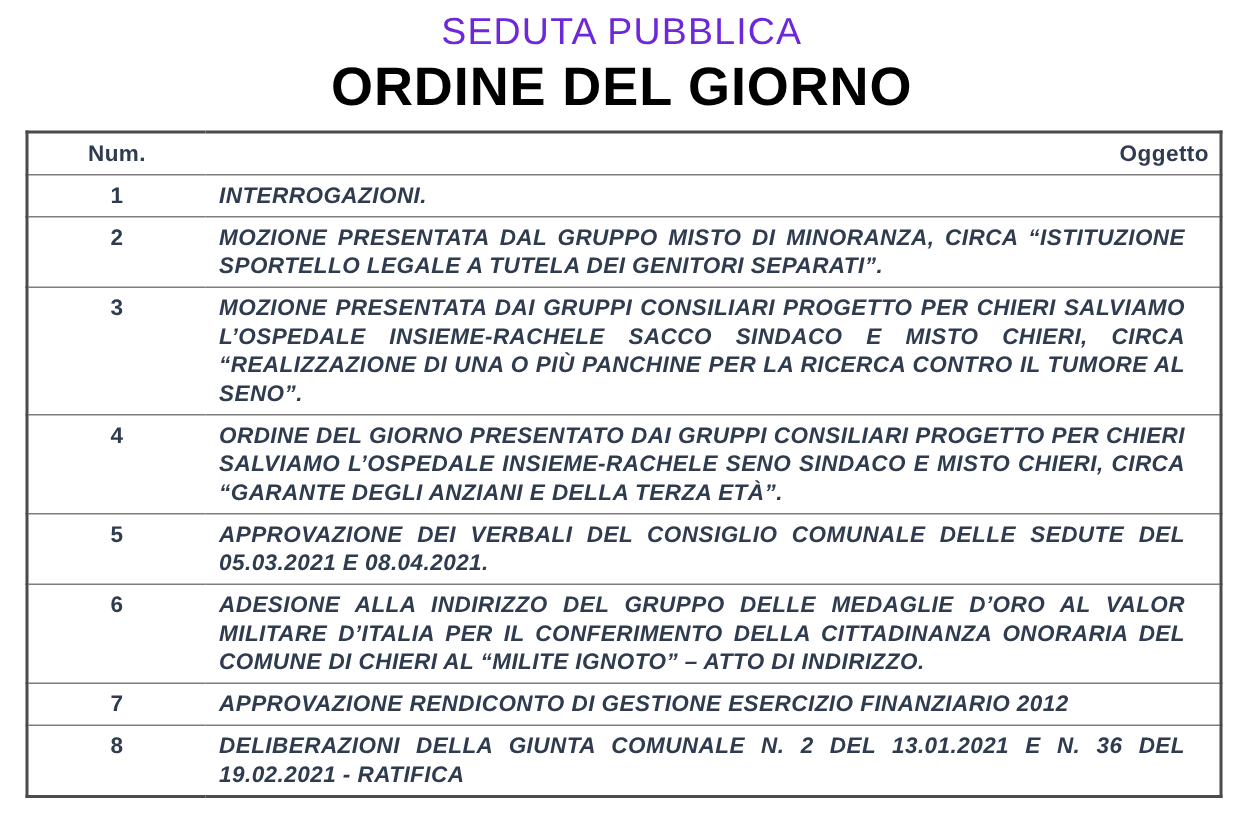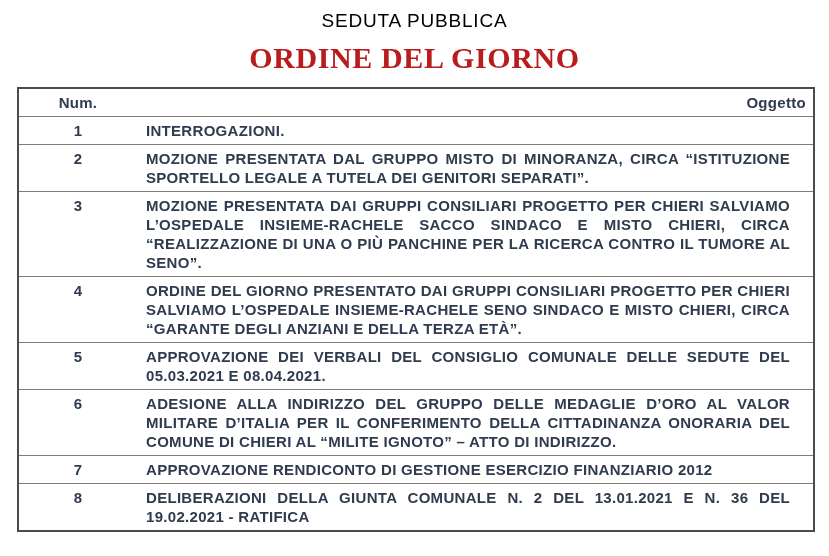--- a/index.html
+++ b/index.html
@@ -18,34 +18,33 @@
     width: 829px;
     height: 556px;
     background: #ffffff;
     box-sizing: border-box;
     padding-top: 9px;
   }
   .doc-header {
     text-align: center;
   }
   .session-heading {
-    font-size: 19px;
+    font-size: 25px;
     font-weight: normal;
     letter-spacing: 0.8px;
-    color: #000000;
+    color: #6d28d9;
     line-height: 24px;
   }
   .doc-title {
-    font-size: 30px;
+    font-size: 36px;
     font-weight: bold;
     letter-spacing: 0.6px;
-    color: #b91c1c;
+    color: #000000;
     line-height: 33px;
     margin-top: 8px;
-    font-family: Liberation Serif, serif;
   }
   table.agenda {
     border-collapse: collapse;
     table-layout: fixed;
     width: 798px;
     margin: 13px 14px 0 17px;
     border: 2px solid #4b4b4b;
   }
   table.agenda th,
   table.agenda td {
@@ -67,20 +66,21 @@
   }
   th.col-obj {
     text-align: right;
     padding-left: 9px;
     padding-right: 7px;
   }
   td.cell-obj {
     text-align: justify;
     padding-left: 9px;
     padding-right: 23px;
+    font-style: italic;
   }
 </style>
 </head>
 <body>
 
 <div class="page">
 
   <div class="doc-header">
     <div class="session-heading">SEDUTA PUBBLICA</div>
     <div class="doc-title">ORDINE DEL GIORNO</div>

